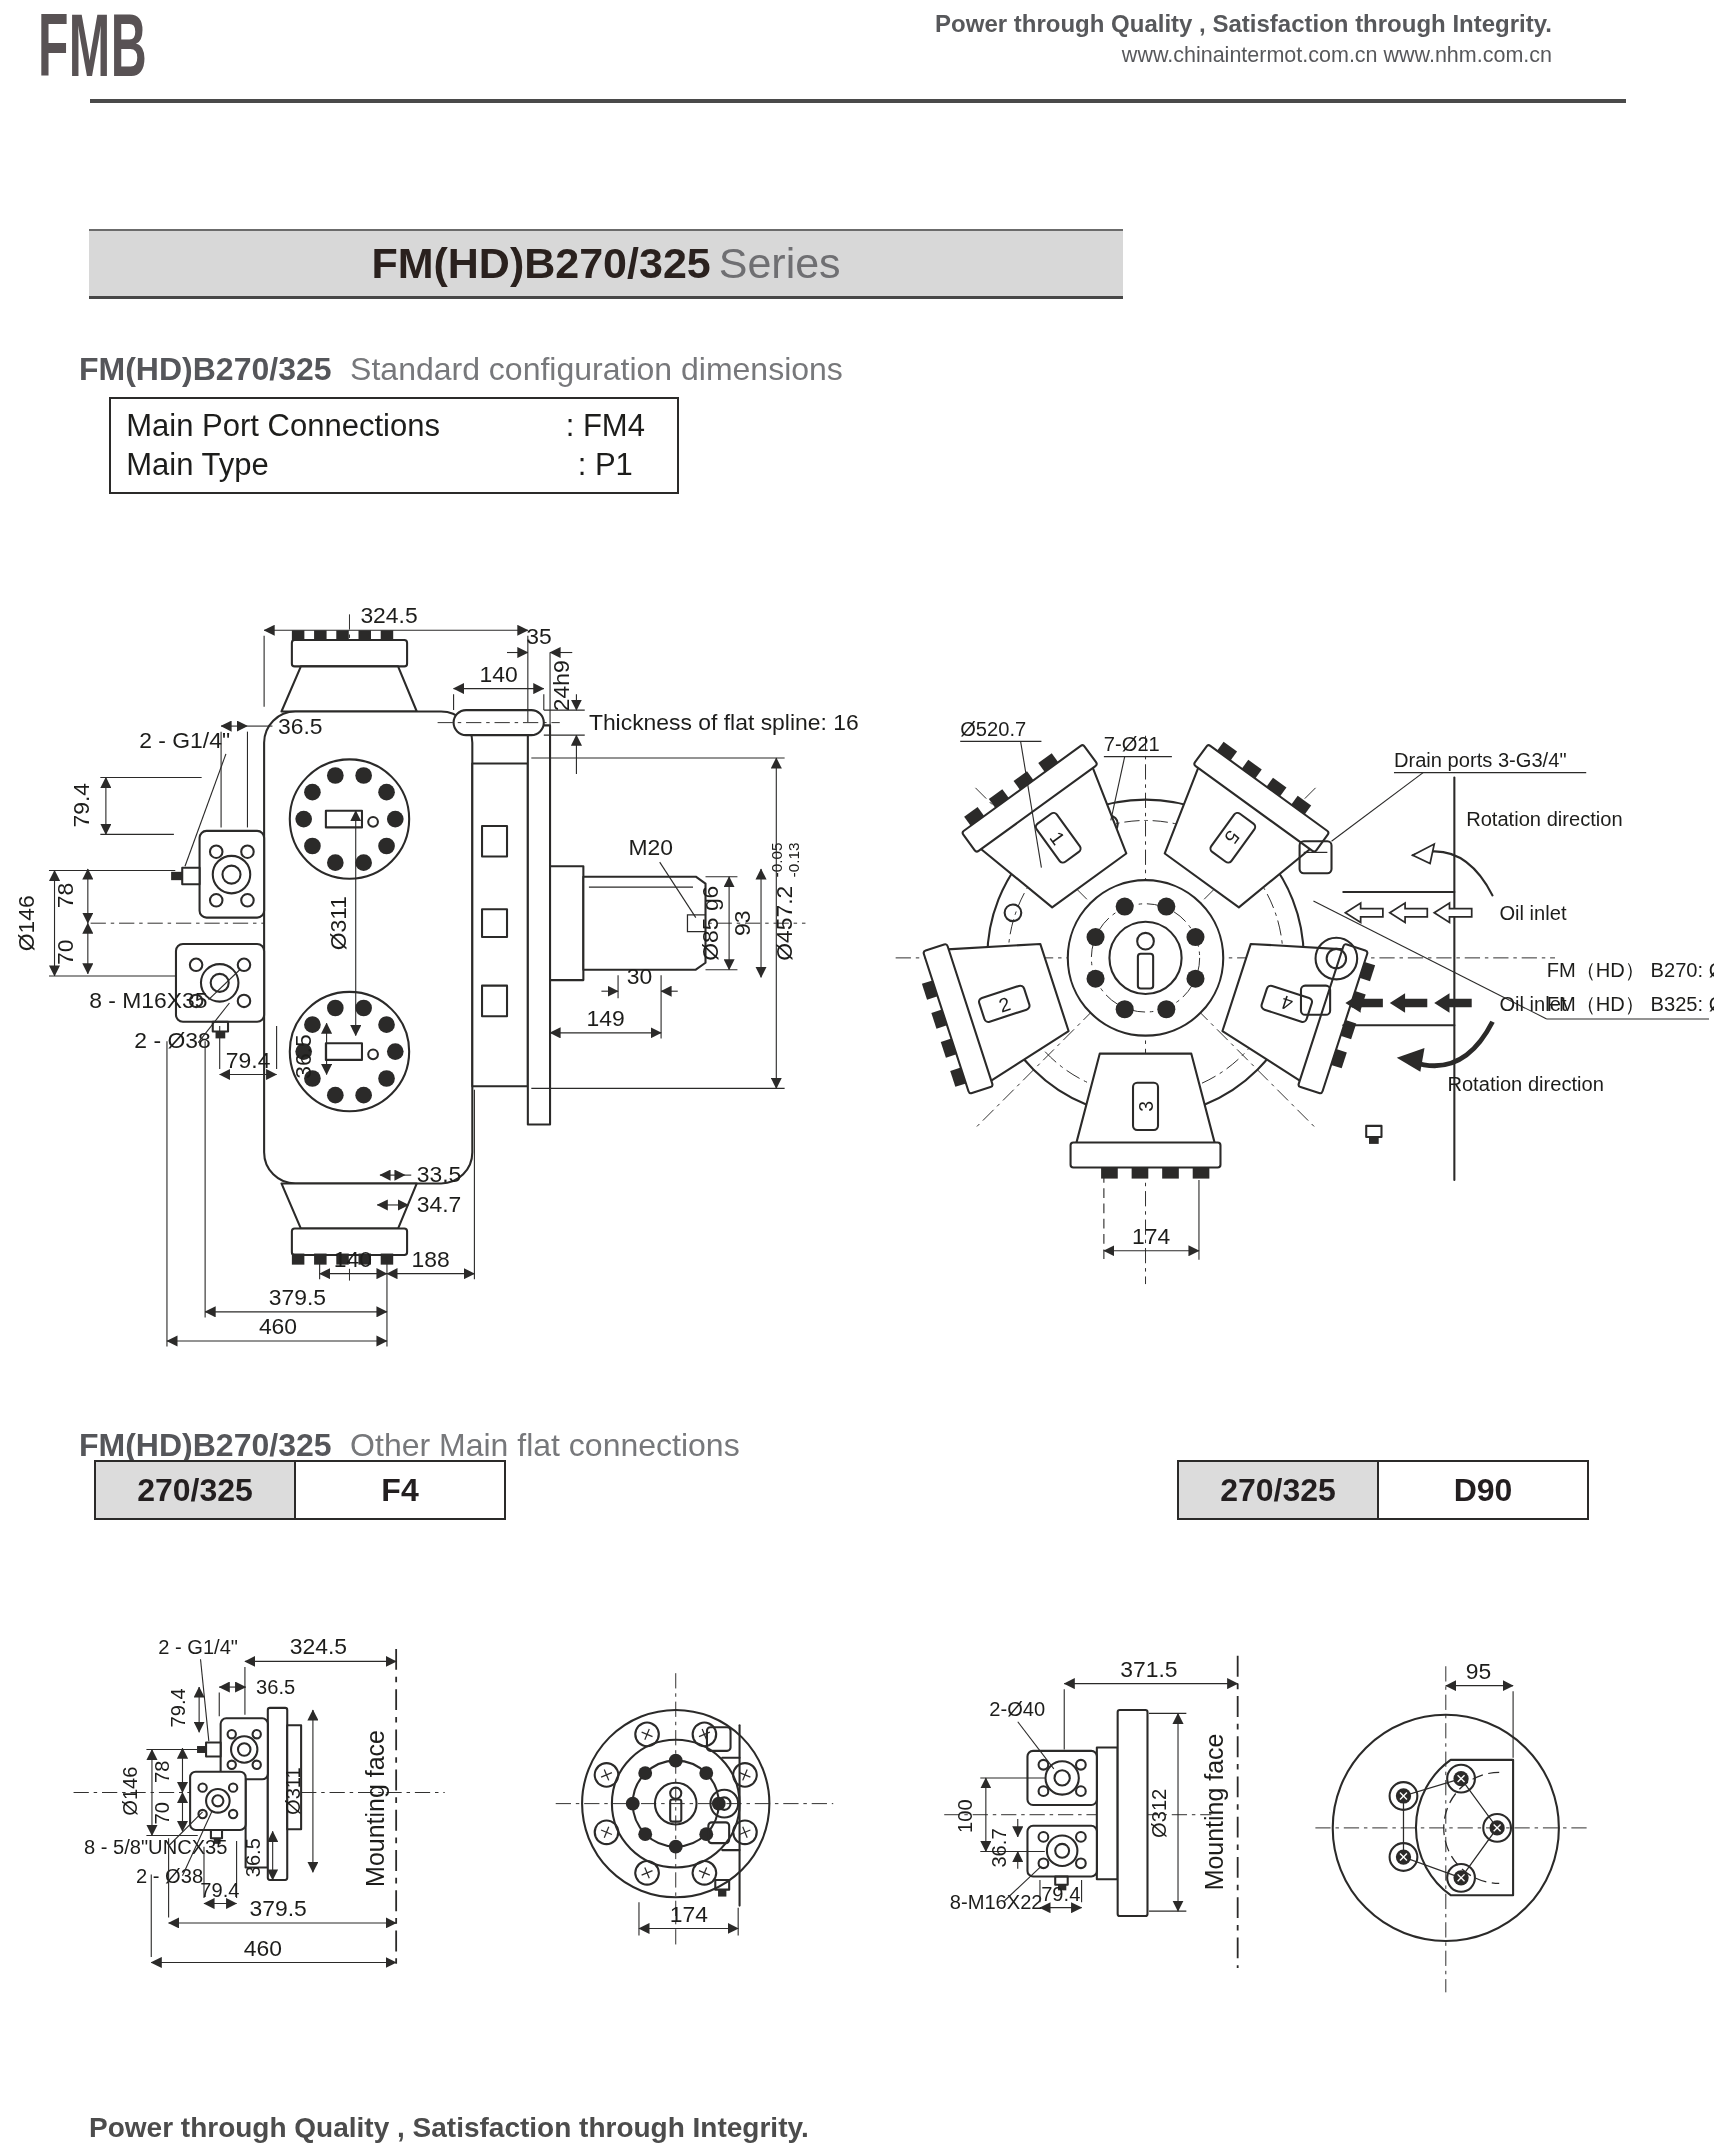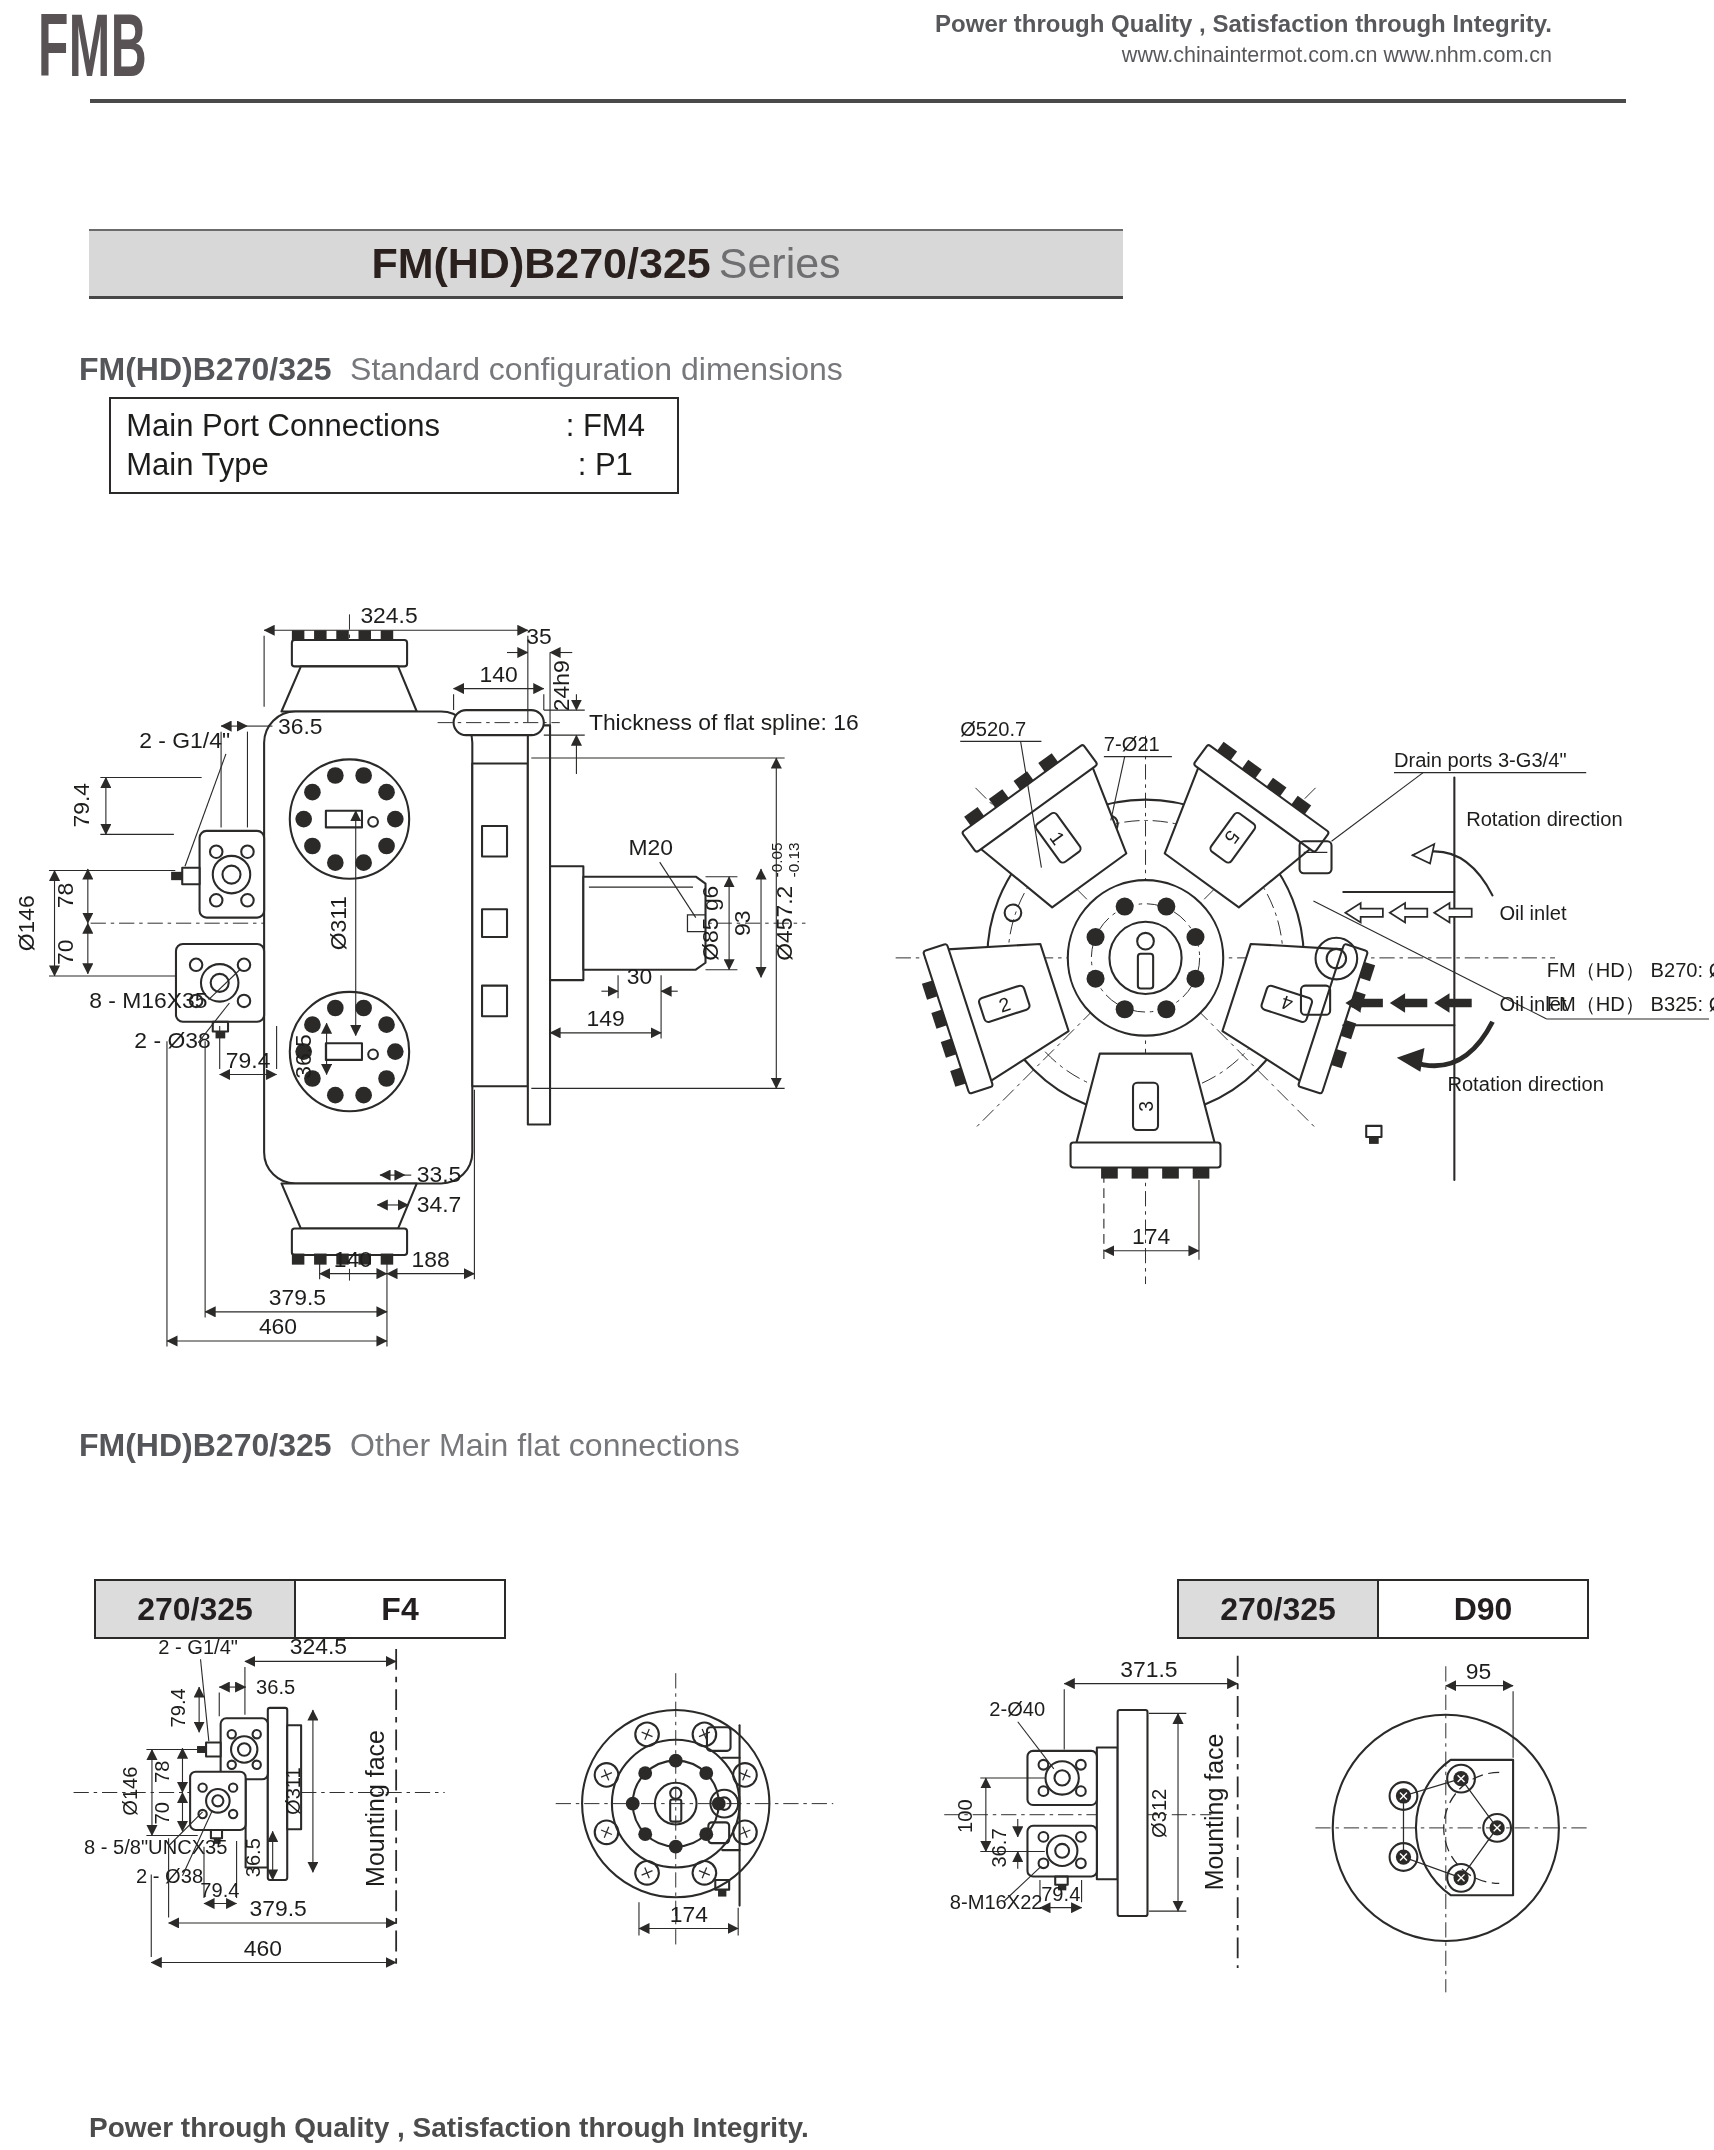--- a/index.html
+++ b/index.html
@@ -23,21 +23,21 @@
   .sec-h{left:79px;font-size:32px;}
   .sec-h b{font-weight:700;color:#55565a;}
   .sec-h span{color:#77787b;margin-left:9.7px;}
   
   .infobox{left:109px;top:397px;width:538px;border:2.1px solid #2b2a29;
            padding:7px 12.5px 8.3px 15.3px;font-size:31px;color:#1d1d1b;}
   .infobox .row{display:flex;line-height:39px;}
   .infobox .lab{flex:1;}
   .infobox .val{width:118px;text-align:center;}
   
-  .ptable{top:1579px;height:56px;border:2.1px solid #2b2a29;display:flex;font-size:32px;font-weight:700;}
+  .ptable{top:1460px;height:56px;border:2.1px solid #2b2a29;display:flex;font-size:32px;font-weight:700;}
   .ptable .c1{width:198px;background:#dcdcdc;border-right:2.1px solid #2b2a29;
               display:flex;align-items:center;justify-content:center;}
   .ptable .c2{flex:1;display:flex;align-items:center;justify-content:center;background:#fff;}
   .footer{left:89px;top:2112px;font-size:28px;font-weight:700;color:#4c4c4c;}
   
   svg text{font-family:"Liberation Sans",sans-serif;fill:#1d1d1b;}
   .ol{stroke:#2b2a29;stroke-width:3;fill:none;stroke-linejoin:round;stroke-linecap:round;}
   .olw{stroke:#2b2a29;stroke-width:3;fill:#ffffff;stroke-linejoin:round;}
   .thin{stroke:#2b2a29;stroke-width:1.8;fill:none;}
   .diml{stroke:#2b2a29;stroke-width:1.6;fill:none;}

